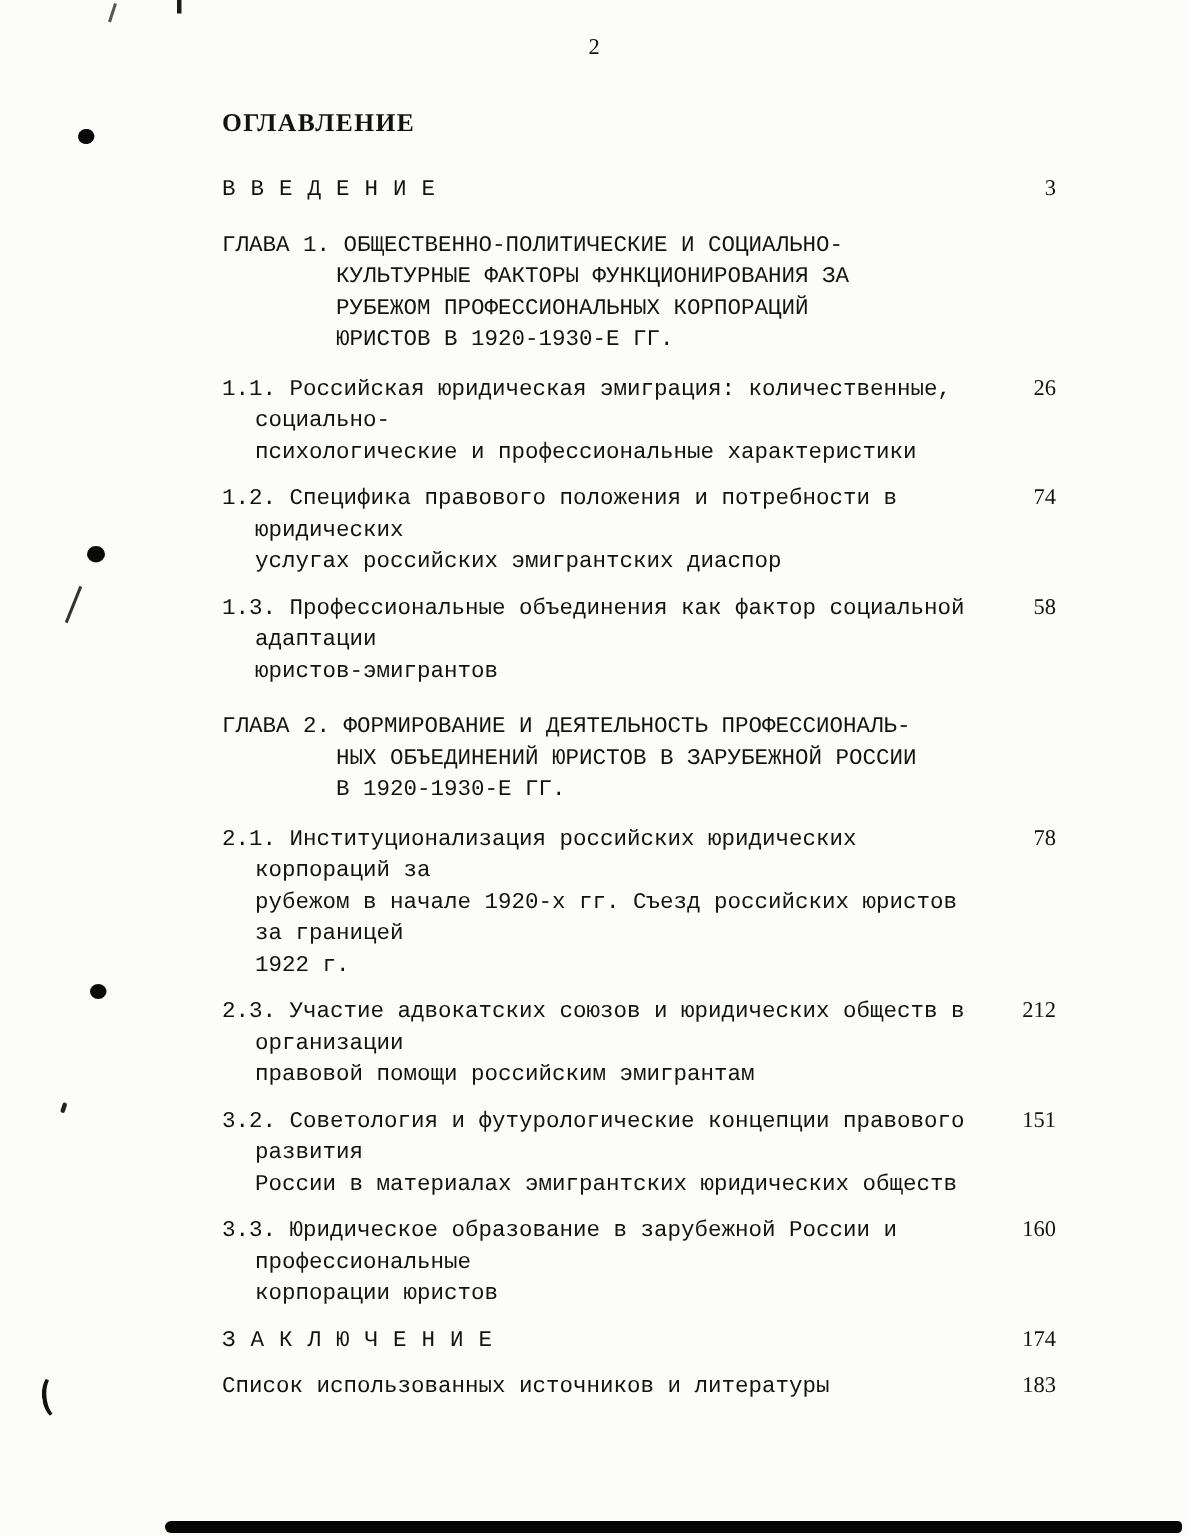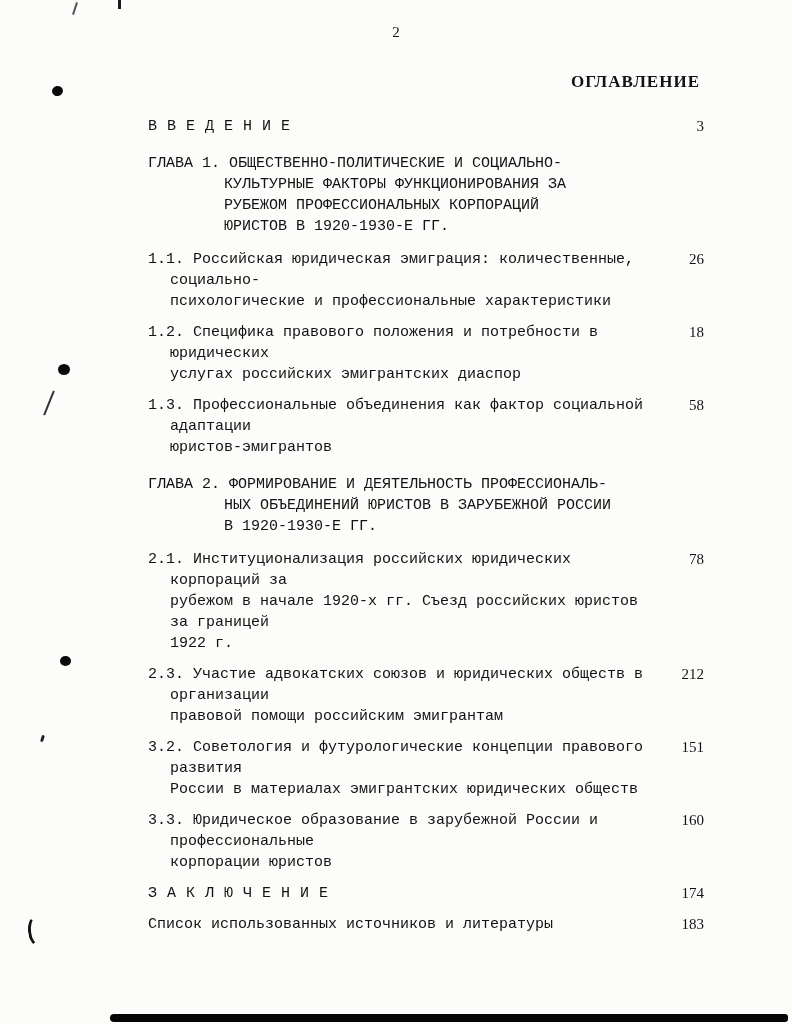--- a/index.html
+++ b/index.html
@@ -19,21 +19,21 @@
     left: 0;
     width: 100%;
     text-align: center;
     font-size: 15px;
   }
   .doc-title {
     position: absolute;
     top: 72px;
     left: 148px;
     width: 552px;
-    text-align: right;
+    text-align: left;
     font-size: 17px;
     font-weight: bold;
     letter-spacing: 1px;
   }
   .content {
     position: absolute;
     left: 148px;
     top: 116px;
     width: 556px;
   }
@@ -140,21 +140,21 @@
 
     <div class="entry section">
       <div class="entry-text">1.1. Российская юридическая эмиграция: количественные, социально-
 психологические и профессиональные характеристики</div>
       <div class="entry-page">26</div>
     </div>
 
     <div class="entry section">
       <div class="entry-text">1.2. Специфика правового положения и потребности в юридических
 услугах российских эмигрантских диаспор</div>
-      <div class="entry-page">18</div>
+      <div class="entry-page">74</div>
     </div>
 
     <div class="entry section">
       <div class="entry-text">1.3. Профессиональные объединения как фактор социальной  адаптации
 юристов-эмигрантов</div>
       <div class="entry-page">58</div>
     </div>
 
     <div class="entry chapter">
       <div class="entry-text">ГЛАВА 2. ФОРМИРОВАНИЕ И ДЕЯТЕЛЬНОСТЬ ПРОФЕССИОНАЛЬ-

